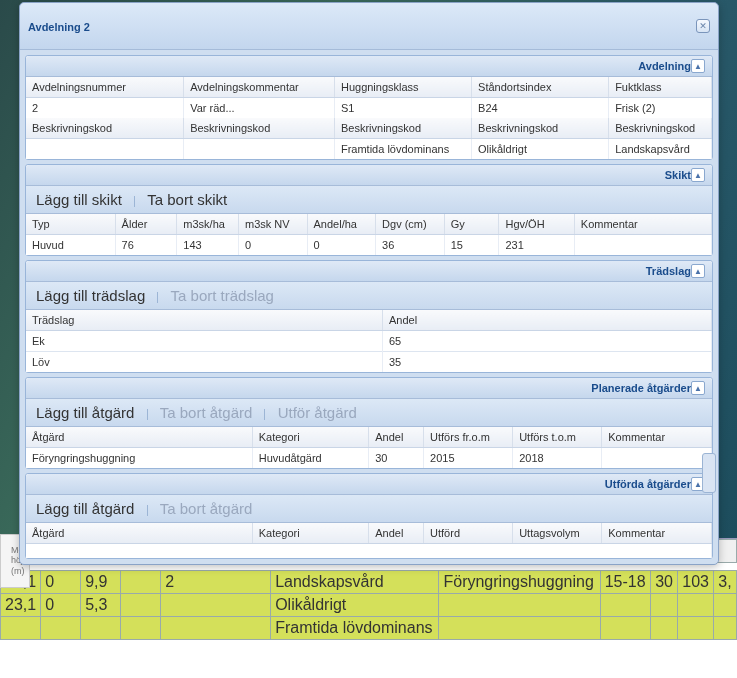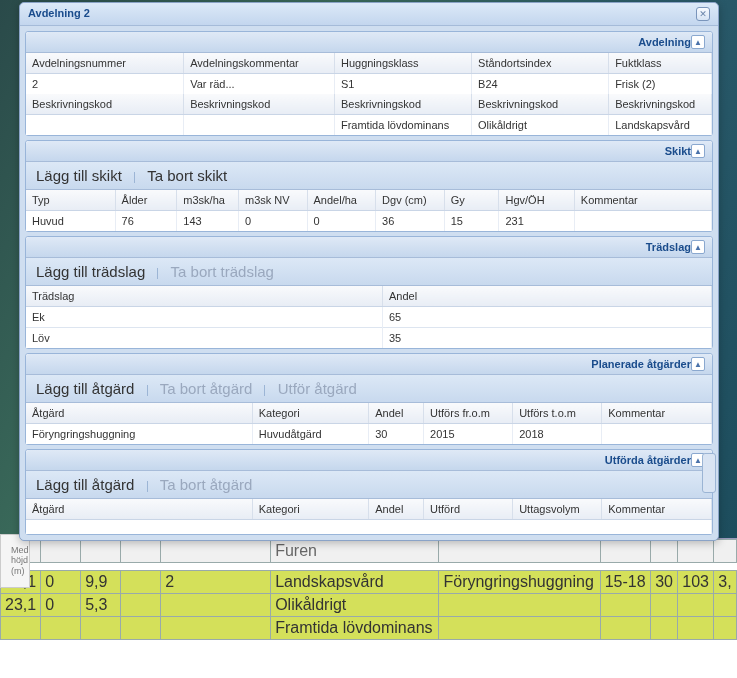--- a/index.html
+++ b/index.html
@@ -63,22 +63,22 @@
     top: 2px;
     width: 700px;
     background: #c9d9ef;
     border: 1px solid #8aa3c7;
     border-radius: 5px;
     box-shadow: 0 2px 8px rgba(0,0,0,0.25);
   }
   .titlebar {
     display: flex;
     justify-content: space-between;
-    align-items: flex-start;
-    padding: 4px 8px;
+    align-items: flex-end;
+    padding: 16px 8px;
     background: linear-gradient(#dce9f8, #c3d6ee);
     border-bottom: 1px solid #a5bbd9;
     border-radius: 5px 5px 0 0;
   }
   .titlebar .title {
     font-weight: bold;
     color: #1a4c8c;
     font-size: 11px;
   }
   .close-btn {

